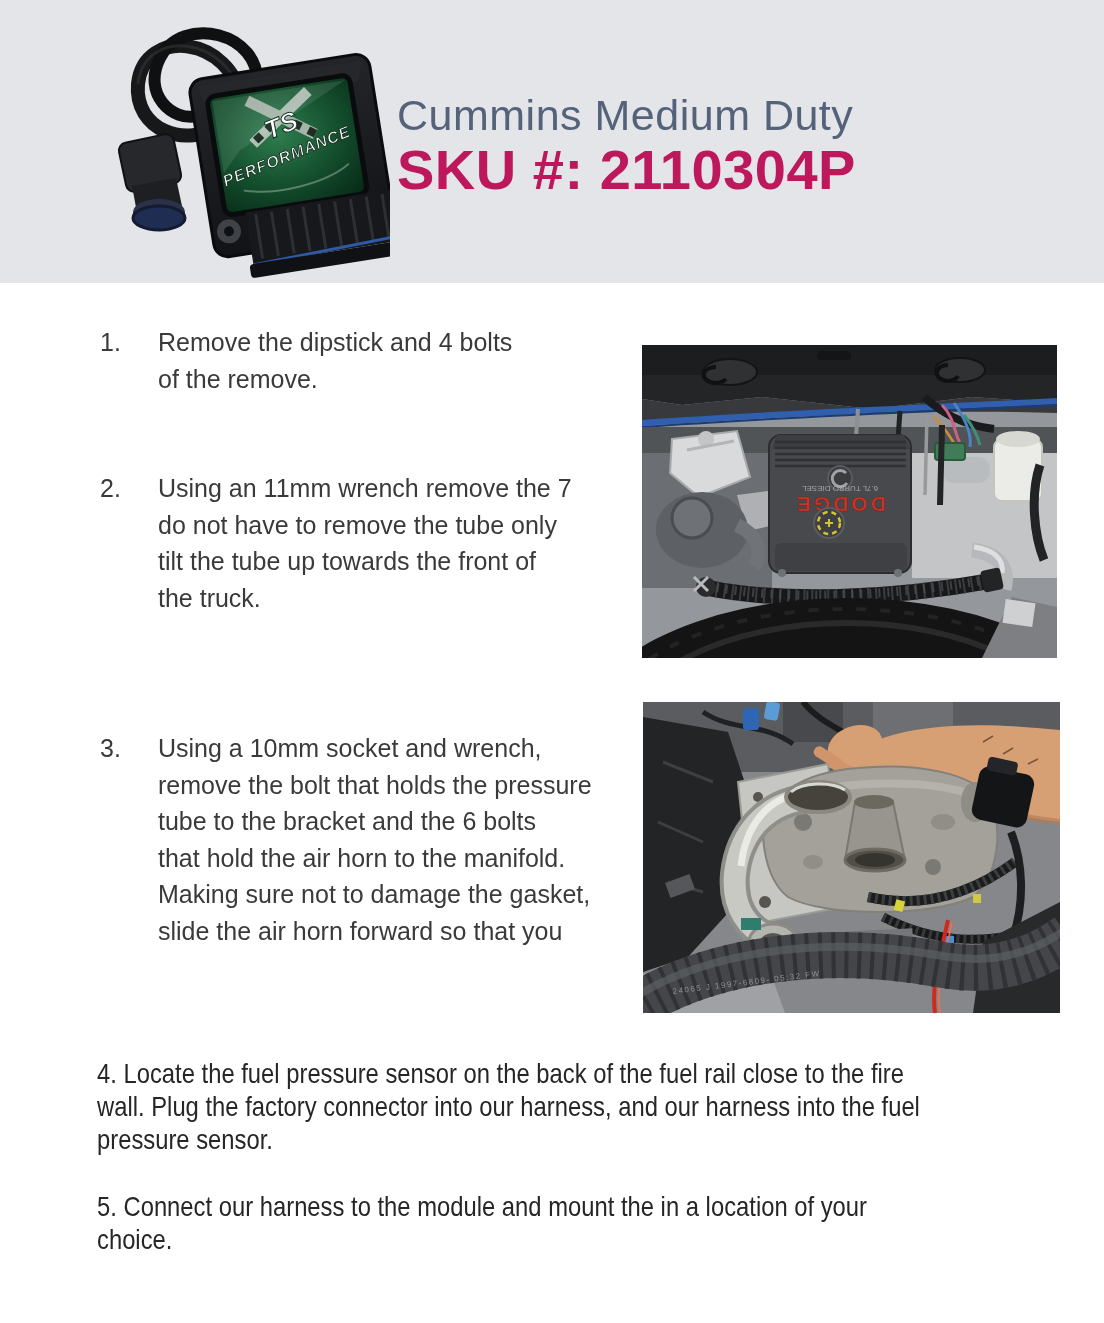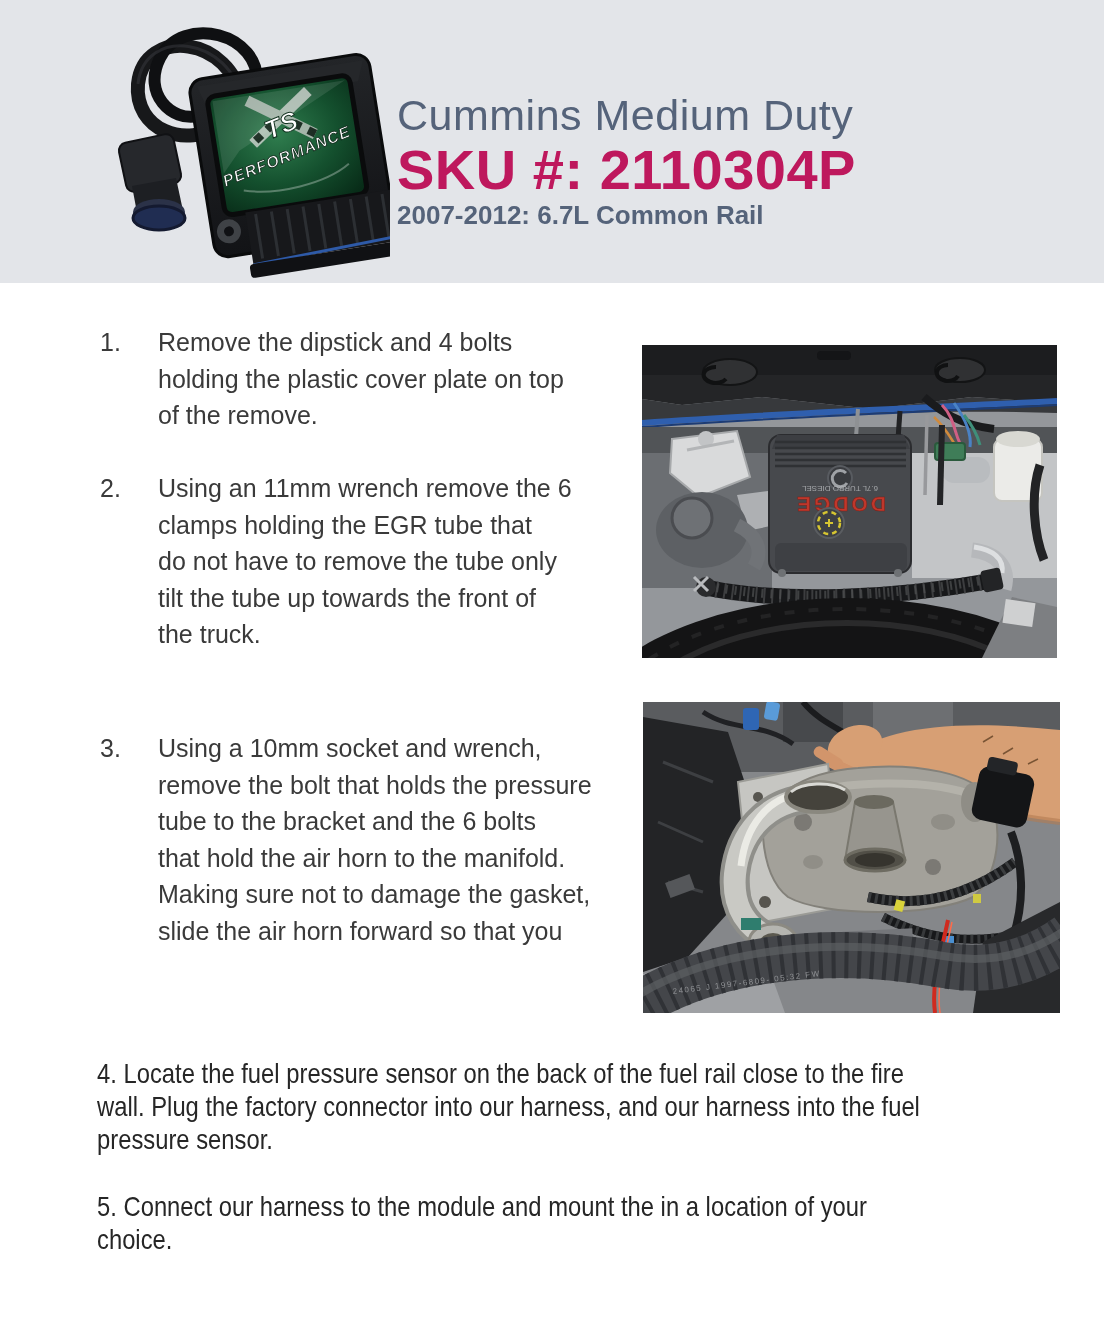--- a/index.html
+++ b/index.html
@@ -136,38 +136,35 @@
         </g>
 
         <circle cx="129" cy="210" r="12" fill="#3f4246"></circle>
         <circle cx="129" cy="210" r="5" fill="#101114"></circle>
       </g>
     </svg>
 
     <div class="header-text">
       <div class="hdr-title">Cummins Medium Duty</div>
       <div class="hdr-sku">SKU #: 2110304P</div>
-      <div class="hdr-sub">2007-2012: 6.7L Common Rail</div>
     </div>
   </div>
 
   <div class="step" style="top:324px">
     <div class="step-num">1.</div>
     <div class="step-lines">
       <div class="step-line">Remove the dipstick and 4 bolts</div>
-      <div class="step-line">holding the plastic cover plate on top</div>
       <div class="step-line">of the remove.</div>
     </div>
   </div>
 
   <div class="step" style="top:470px">
     <div class="step-num">2.</div>
     <div class="step-lines">
-      <div class="step-line">Using an 11mm wrench remove the 6</div>
-      <div class="step-line">clamps holding the EGR tube that</div>
+      <div class="step-line">Using an 11mm wrench remove the 7</div>
       <div class="step-line">do not have to remove the tube only</div>
       <div class="step-line">tilt the tube up towards the front of</div>
       <div class="step-line">the truck.</div>
     </div>
   </div>
 
   <div class="step" style="top:730px">
     <div class="step-num">3.</div>
     <div class="step-lines">
       <div class="step-line">Using a 10mm socket and wrench,</div>

